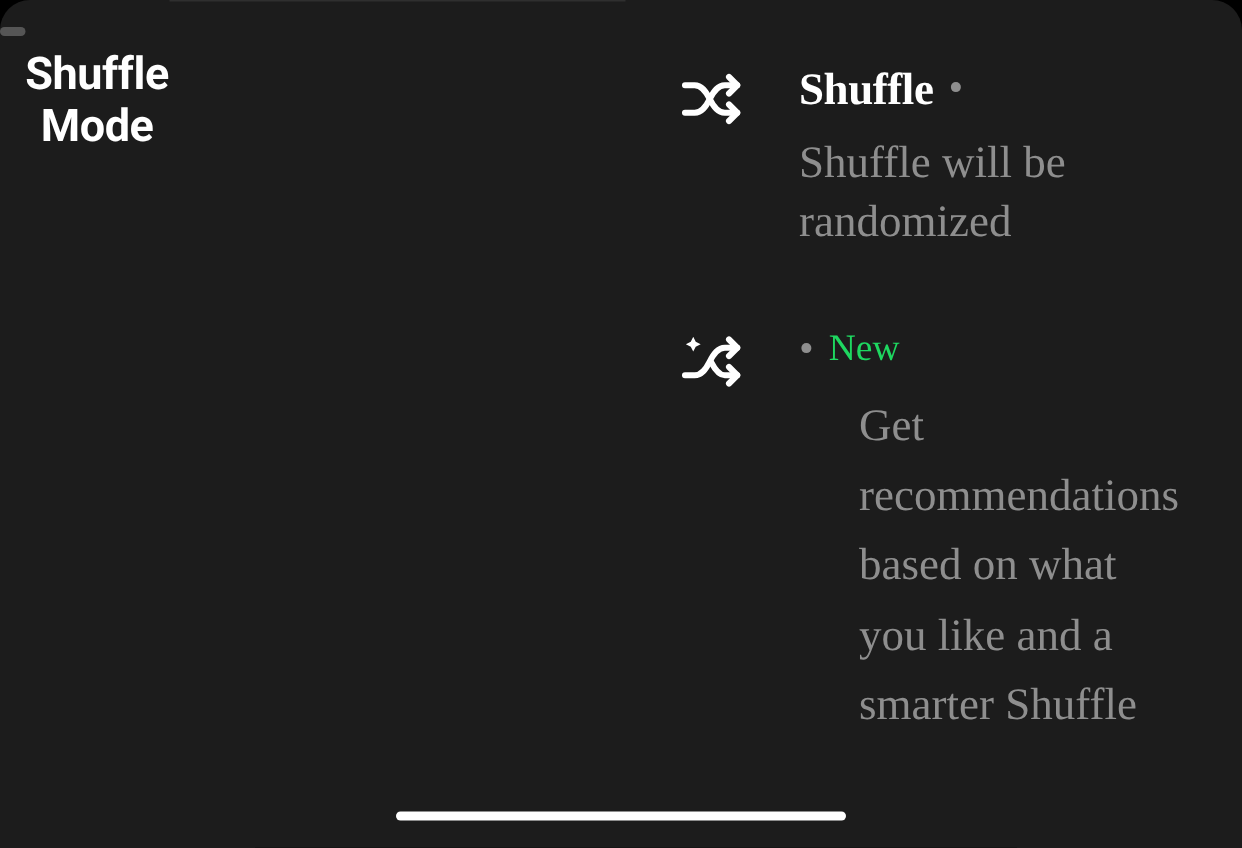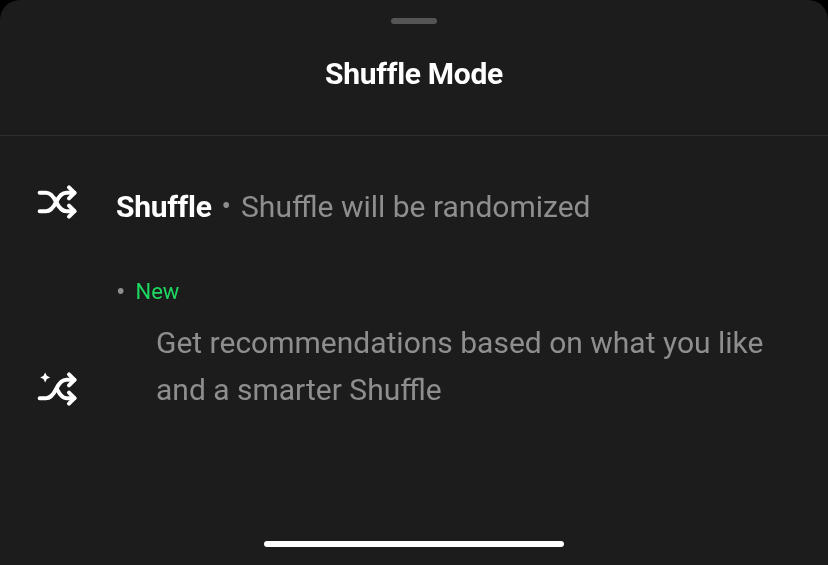--- a/index.html
+++ b/index.html
@@ -14,21 +14,21 @@
       font-family: -apple-system, BlinkMacSystemFont, "Segoe UI", Roboto, Helvetica, Arial, sans-serif;
       overflow: hidden;
     }
     .sheet {
       width: 100%;
       height: 100%;
       background: #1c1c1c;
       border-radius: 20px 20px 0 0;
       position: relative;
       display: flex;
-      flex-direction: column;
+      flex-direction: row;
     }
     .grabber {
       width: 46px;
       height: 6px;
       background: #555;
       border-radius: 3px;
       margin: 18px auto 0;
     }
     .header {
       text-align: center;
@@ -43,24 +43,25 @@
     .divider {
       height: 1px;
       background: #2f2f2f;
       width: 100%;
     }
     .options {
       padding: 40px 34px 0;
     }
     .option {
       display: flex;
-      align-items: flex-end;
+      align-items: flex-start;
       gap: 34px;
       margin-bottom: 48px;
       cursor: pointer;
+      font-family: Liberation Serif, serif;
     }
     .option-icon {
       flex-shrink: 0;
       width: 48px;
       height: 48px;
       display: flex;
       align-items: center;
       justify-content: center;
       margin-top: 2px;
     }
@@ -83,21 +84,21 @@
       font-size: 30px;
       font-weight: 700;
       letter-spacing: -0.3px;
     }
     .dot {
       color: #8e8e8e;
       font-size: 28px;
     }
     .badge-new {
       color: #1ed760;
-      font-size: 22px;
+      font-size: 25px;
       font-weight: 400;
     }
     .inline-desc {
       color: #8e8e8e;
       font-size: 30px;
       font-weight: 400;
     }
     .option-desc {
       color: #8e8e8e;
       font-size: 30px;

